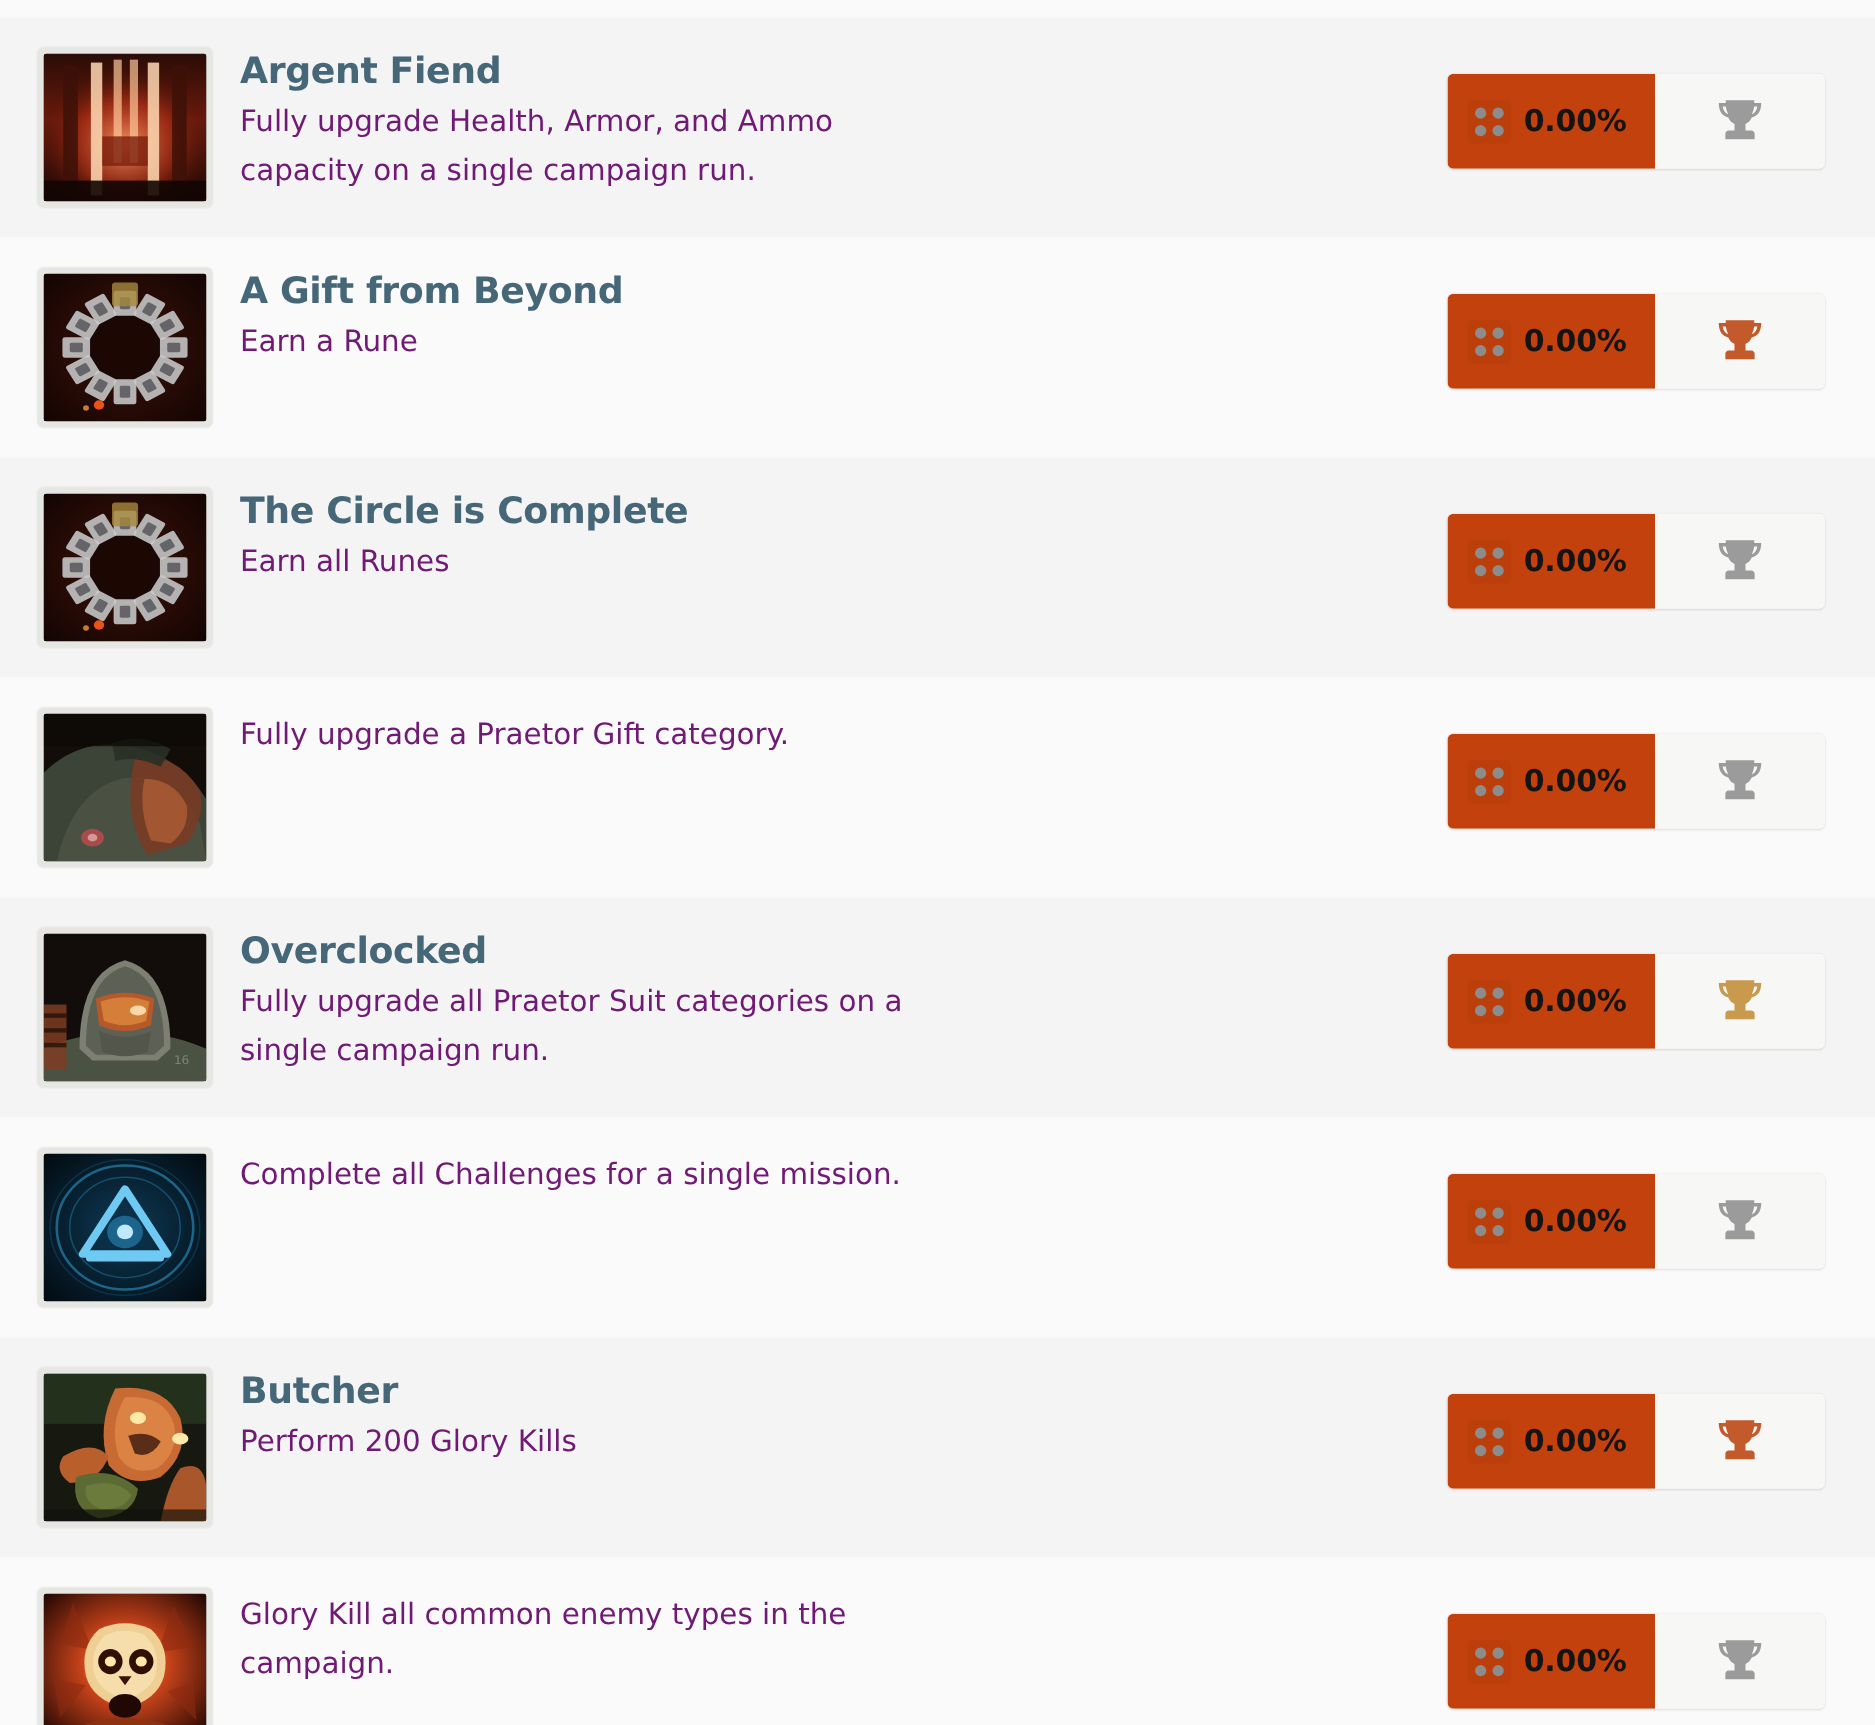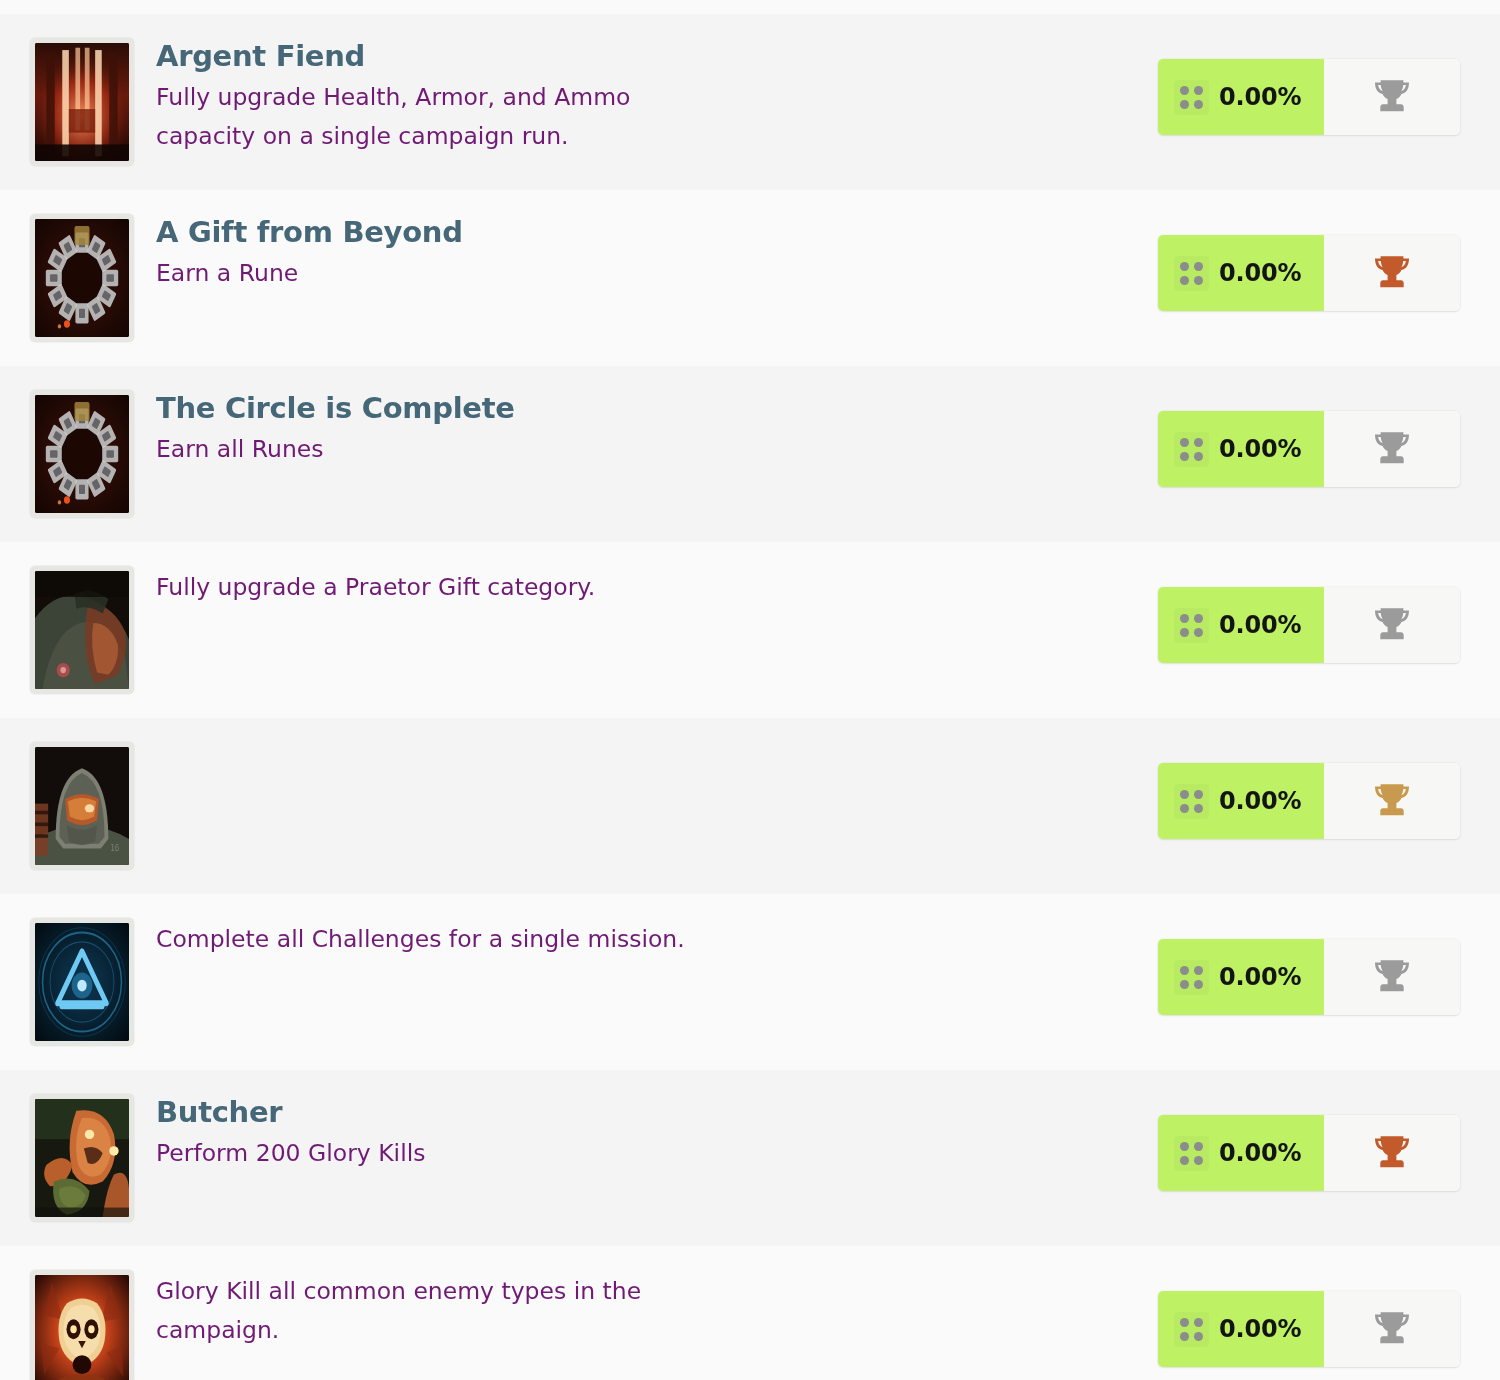--- a/index.html
+++ b/index.html
@@ -34,21 +34,21 @@
     background: #f4f4f4;
     min-height: 120px;
   }
   .ach-row.alt {
     background: #fafafa;
   }
 
   
   .thumb-frame {
     flex: 0 0 auto;
-    width: 104px;
+    width: 140px;
     height: 128px;
     box-sizing: border-box;
     background: #e6e6e3;
     border-radius: 5px;
     padding: 5px;
     box-shadow: 0 0 0 1px rgba(0,0,0,0.035);
   }
   .thumb {
     width: 100%;
     height: 100%;
@@ -98,21 +98,21 @@
     border-radius: 5px;
     overflow: hidden;
     background: #f7f7f5;
     box-shadow: 0 1px 2px rgba(0,0,0,0.09), 0 0 0 1px rgba(0,0,0,0.025);
   }
   .stat-progress {
     display: flex;
     align-items: center;
     gap: 10px;
     padding: 0 20px 0 16px;
-    background: #bef264;
+    background: #c2410c;
     min-width: 130px;
   }
   .dots-icon {
     display: grid;
     grid-template-columns: 9px 9px;
     grid-template-rows: 9px 9px;
     gap: 5px;
     padding: 6px;
     border-radius: 4px;
     background: rgba(0,0,0,0.028);
@@ -445,20 +445,24 @@
         <path d="M35 46 Q50 40 65 46 L63 59 Q50 65 37 59 Z" fill="#e08b3f" opacity=".75"></path>
         <ellipse cx="58" cy="52" rx="5" ry="3.4" fill="#ffe7bb" opacity=".85"></ellipse>
         <path d="M34 66 Q50 74 66 66 L64 80 Q50 86 36 80 Z" fill="#53564b"></path>
         <rect x="0" y="48" width="14" height="44" fill="#7e3c22" opacity=".85"></rect>
         <rect x="0" y="54" width="14" height="3" fill="#1a0e08" opacity=".7"></rect>
         <rect x="0" y="64" width="14" height="3" fill="#1a0e08" opacity=".7"></rect>
         <rect x="0" y="74" width="14" height="3" fill="#1a0e08" opacity=".7"></rect>
         <text x="80" y="88" font-size="8" fill="#8b8d80" opacity=".8" font-family="monospace">16</text>
       </svg>
         </div>
+    </div>
+    <div class="ach-text">
+      <div class="ach-title">Overclocked</div>
+      <div class="ach-desc">Fully upgrade all Praetor Suit categories on a single campaign run.</div>
     </div>
     <div class="ach-stats">
       <div class="stat-progress">
         <span class="dots-icon">
           <i></i>
             <i></i>
             <i></i>
             <i></i>
         </span>
         <span class="pct">0.00%</span>

